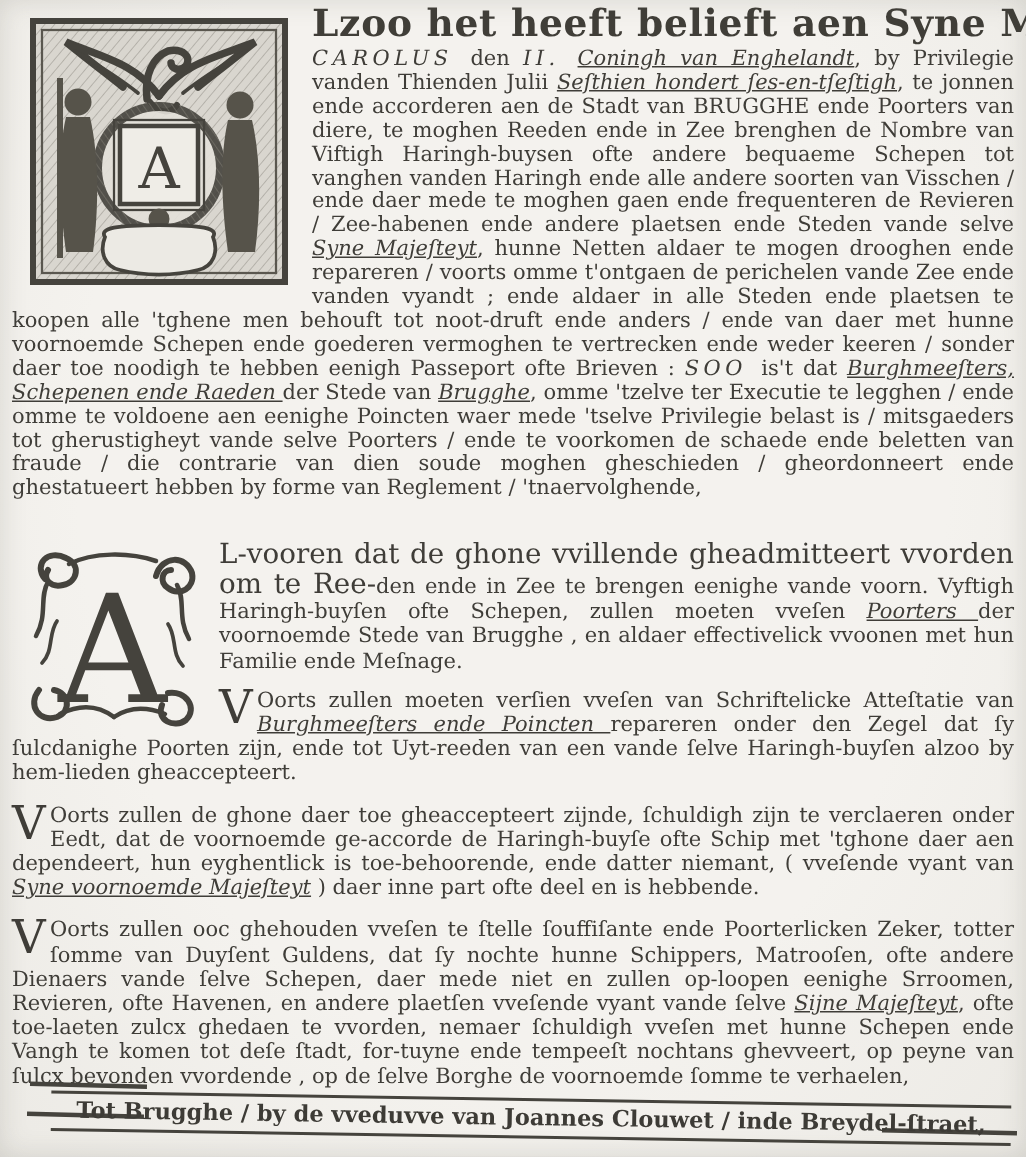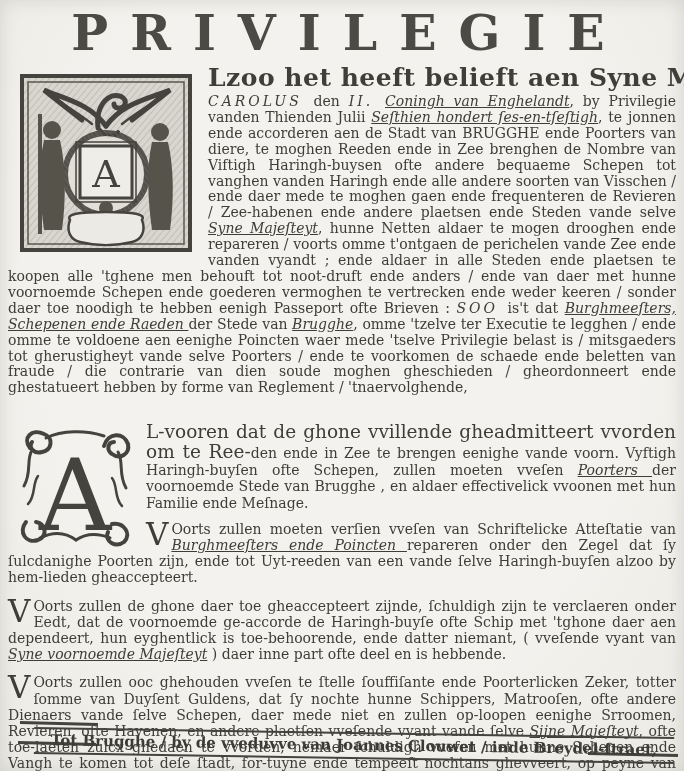--- a/index.html
+++ b/index.html
@@ -73,21 +73,20 @@
   .dash-c{right:6px;bottom:16px;width:90px;transform:rotate(1.2deg);}
 
   svg text{font-family:"DejaVu Serif", serif;}
 </style>
 </head>
 <body>
 
 <div class="page">
   <div class="page-inner">
 
-    <h1 class="doc-title">PRIVILEGIE</h1>
 
     <section class="intro">
 
       <div class="woodcut">
         <svg viewBox="0 0 172 178" width="172" height="178">
           <defs>
             <pattern id="hatch" width="5" height="5" patternUnits="userSpaceOnUse" patternTransform="rotate(40)">
               <line x1="0" y1="0" x2="0" y2="5" stroke="#8b887f" stroke-width="1.1"></line>
             </pattern>
             <pattern id="hatch2" width="4" height="4" patternUnits="userSpaceOnUse" patternTransform="rotate(-35)">

